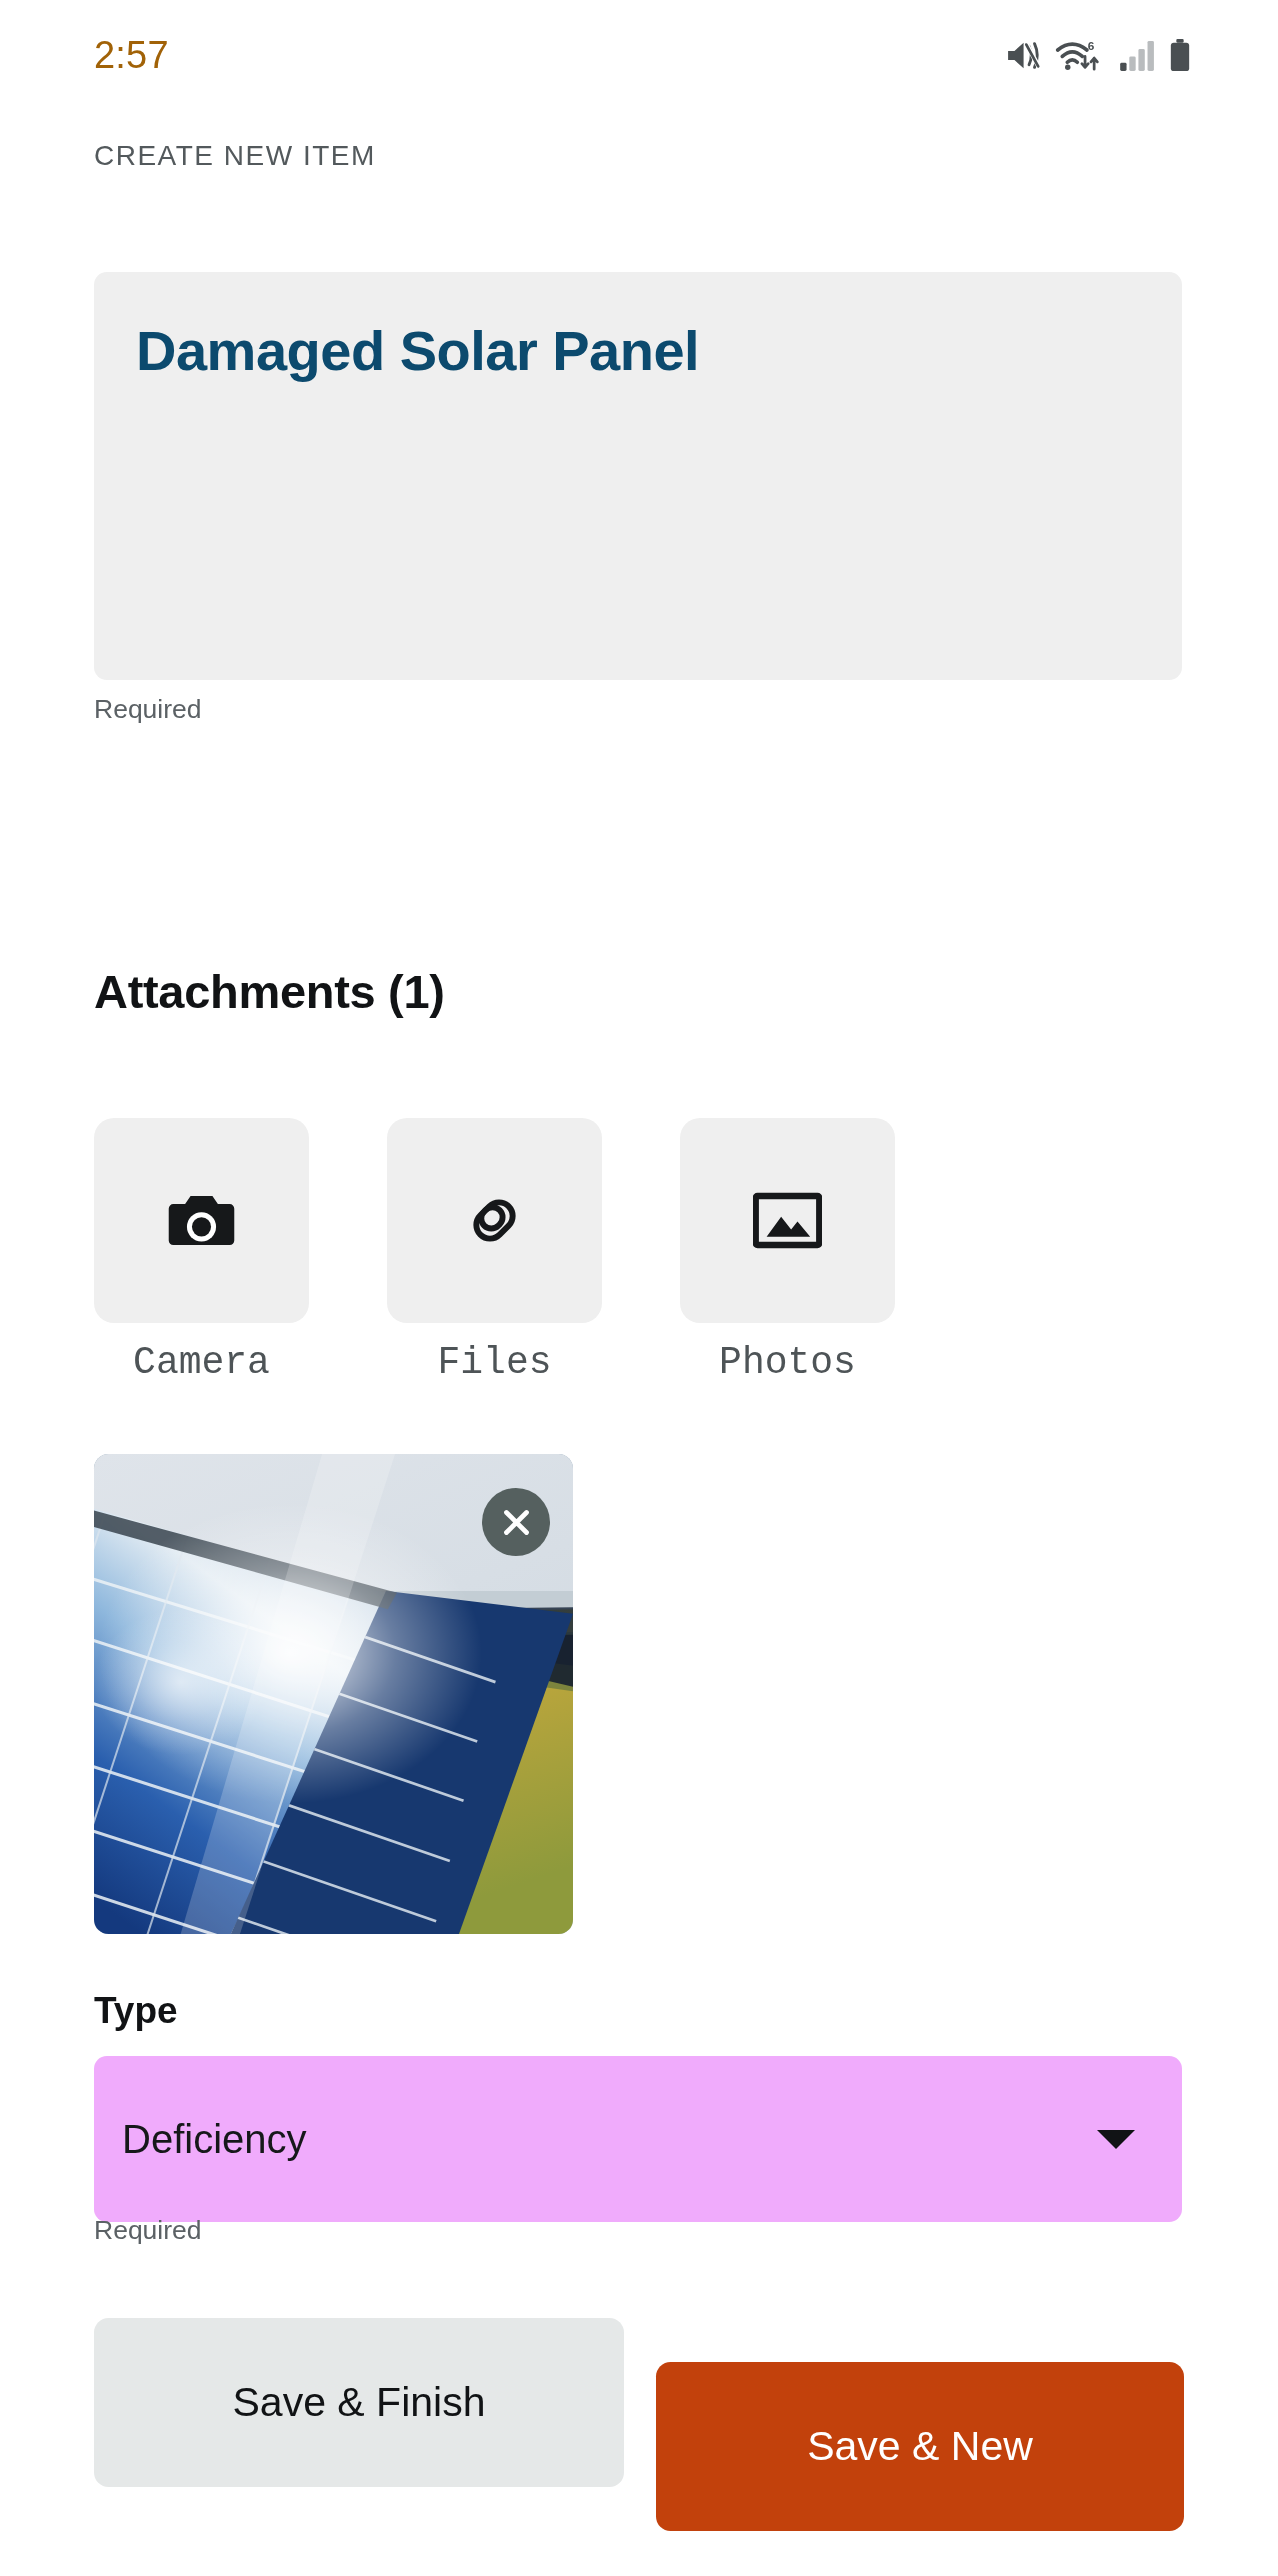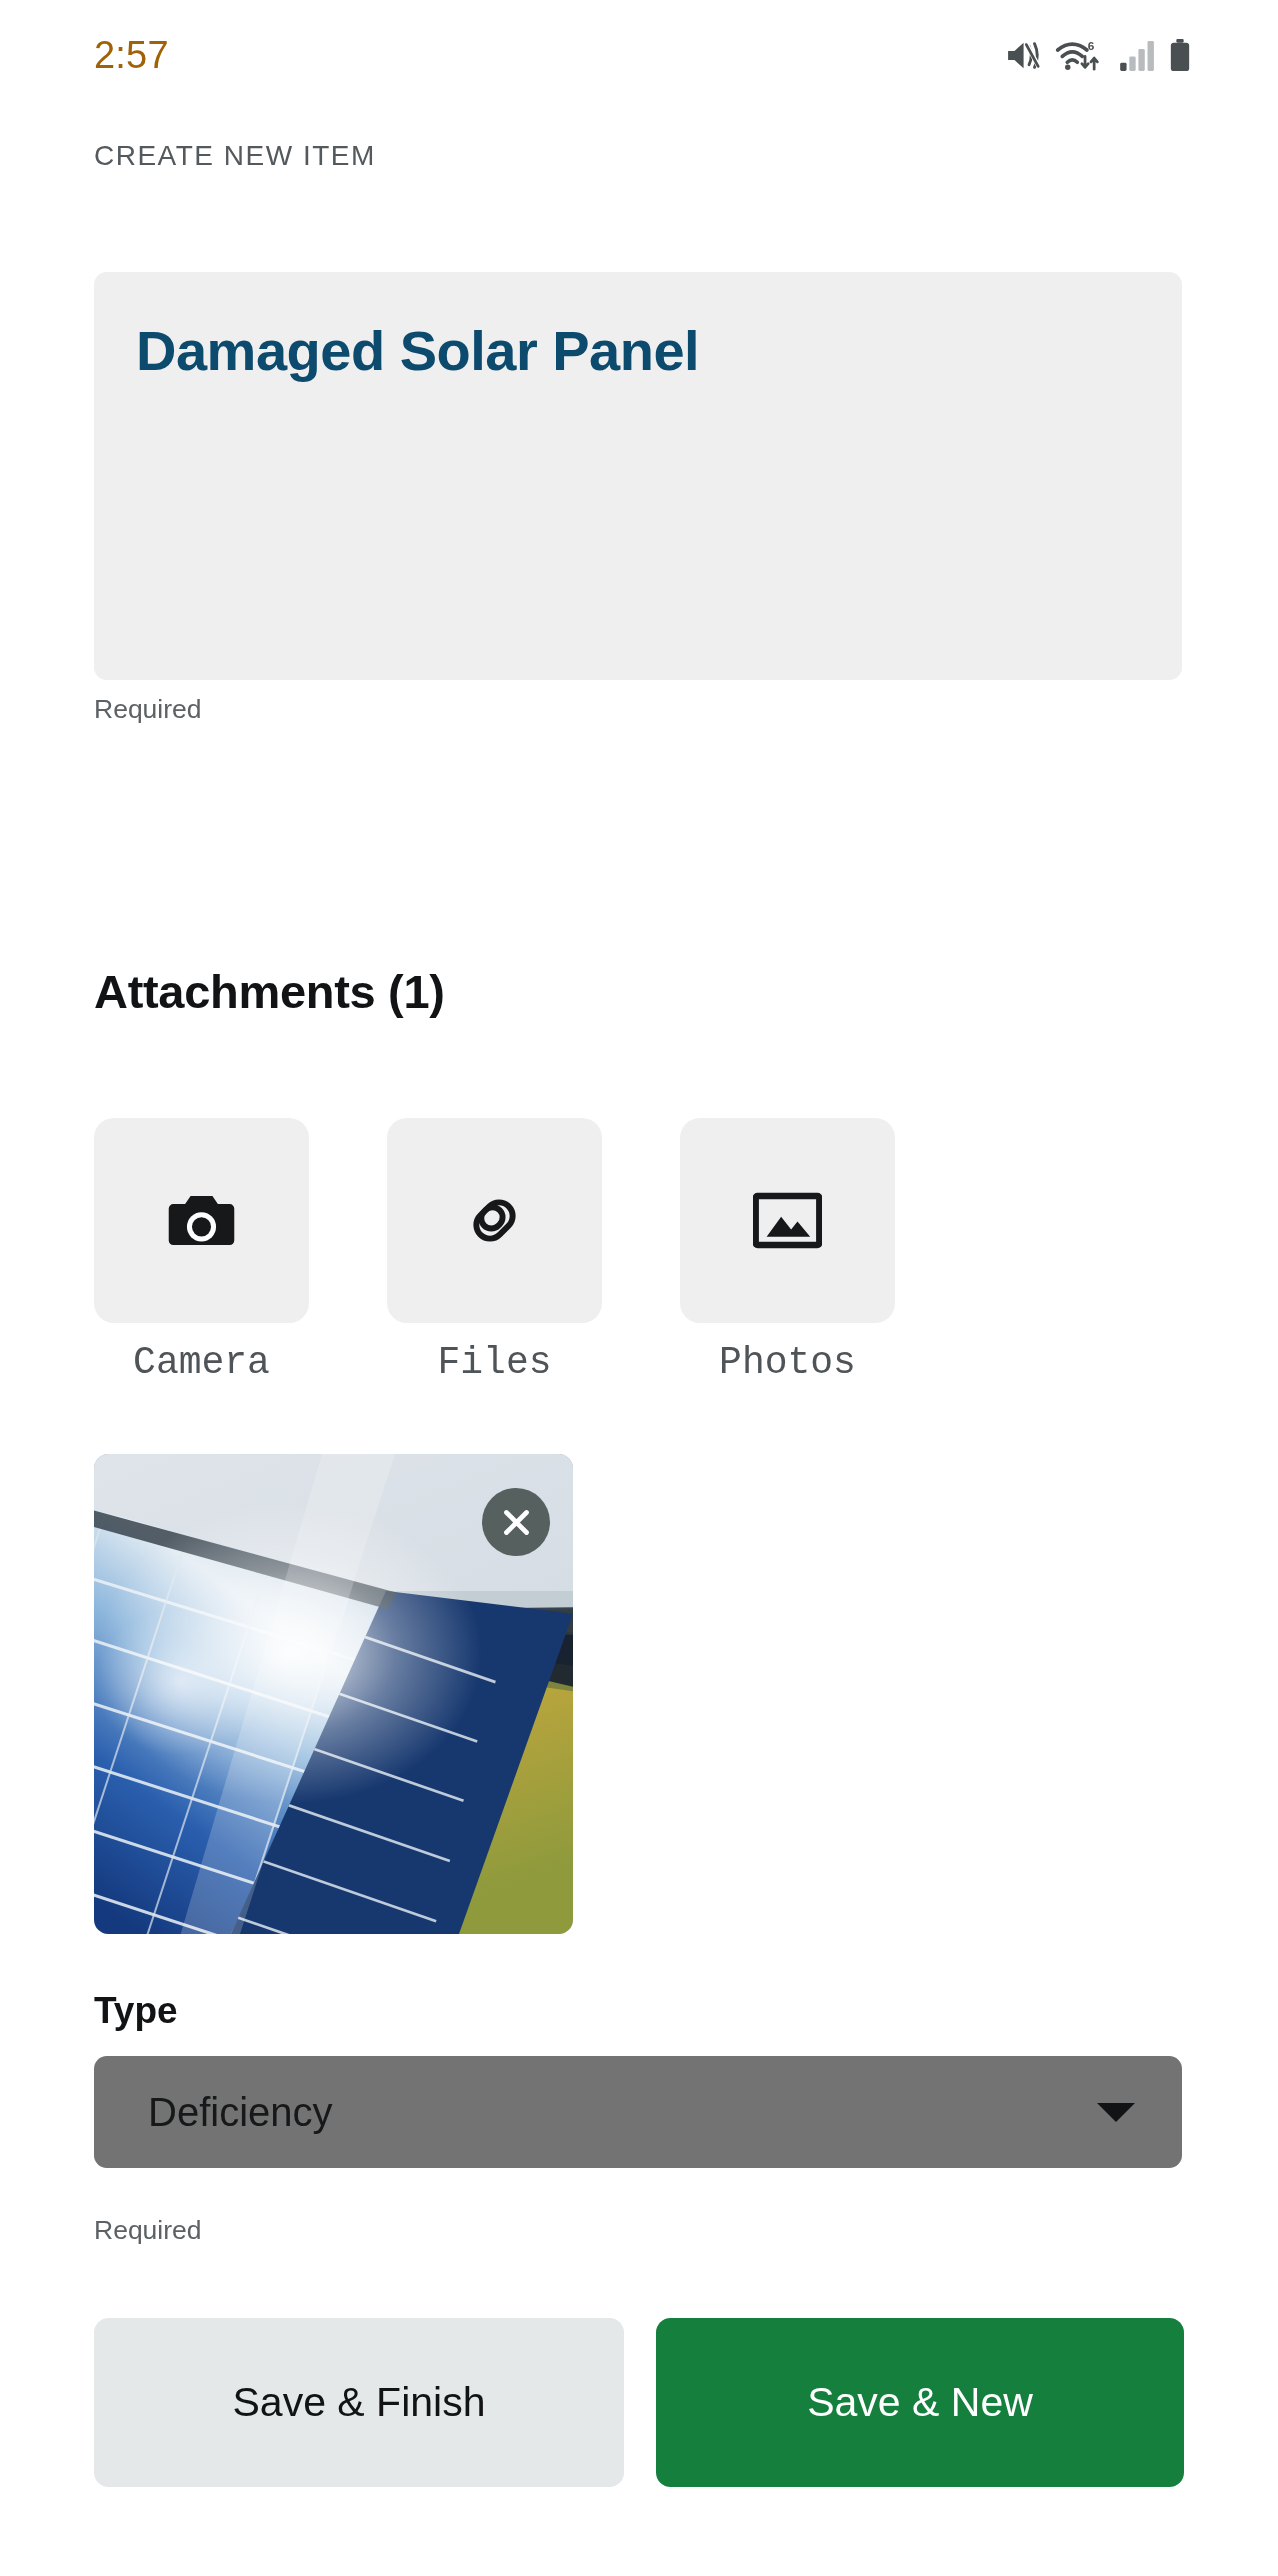--- a/index.html
+++ b/index.html
@@ -178,27 +178,27 @@
     font-size: 37px;
     font-weight: 700;
     color: #111315;
     line-height: 1;
   }
   .type-select {
     position: absolute;
     top: 2056px;
     left: 94px;
     width: 1088px;
-    height: 112px;
-    background: #737373;
+    height: 166px;
+    background: #f0abfc;
     border-radius: 12.8px;
     display: flex;
     align-items: center;
     justify-content: space-between;
-    padding: 0 47px 0 54px;
+    padding: 0 47px 0 28px;
     cursor: pointer;
   }
   .type-value {
     font-size: 40px;
     font-weight: 400;
     color: #16181a;
     line-height: 1;
   }
   .caret {
     width: 0; height: 0;
@@ -233,22 +233,23 @@
     justify-content: center;
     padding: 4px;
   }
   .btn-secondary {
     width: 530px;
     background: #e5e8e8;
     color: #111315;
   }
   .btn-primary {
     width: 528px;
-    background: #15803d;
+    background: #c2410c;
     color: #ffffff;
+    margin-top: 44px;
   }
 </style>
 </head>
 <body>
 
 <div class="screen">
 
   <div class="status-bar">
     <div class="status-clock">2:57</div>
 

